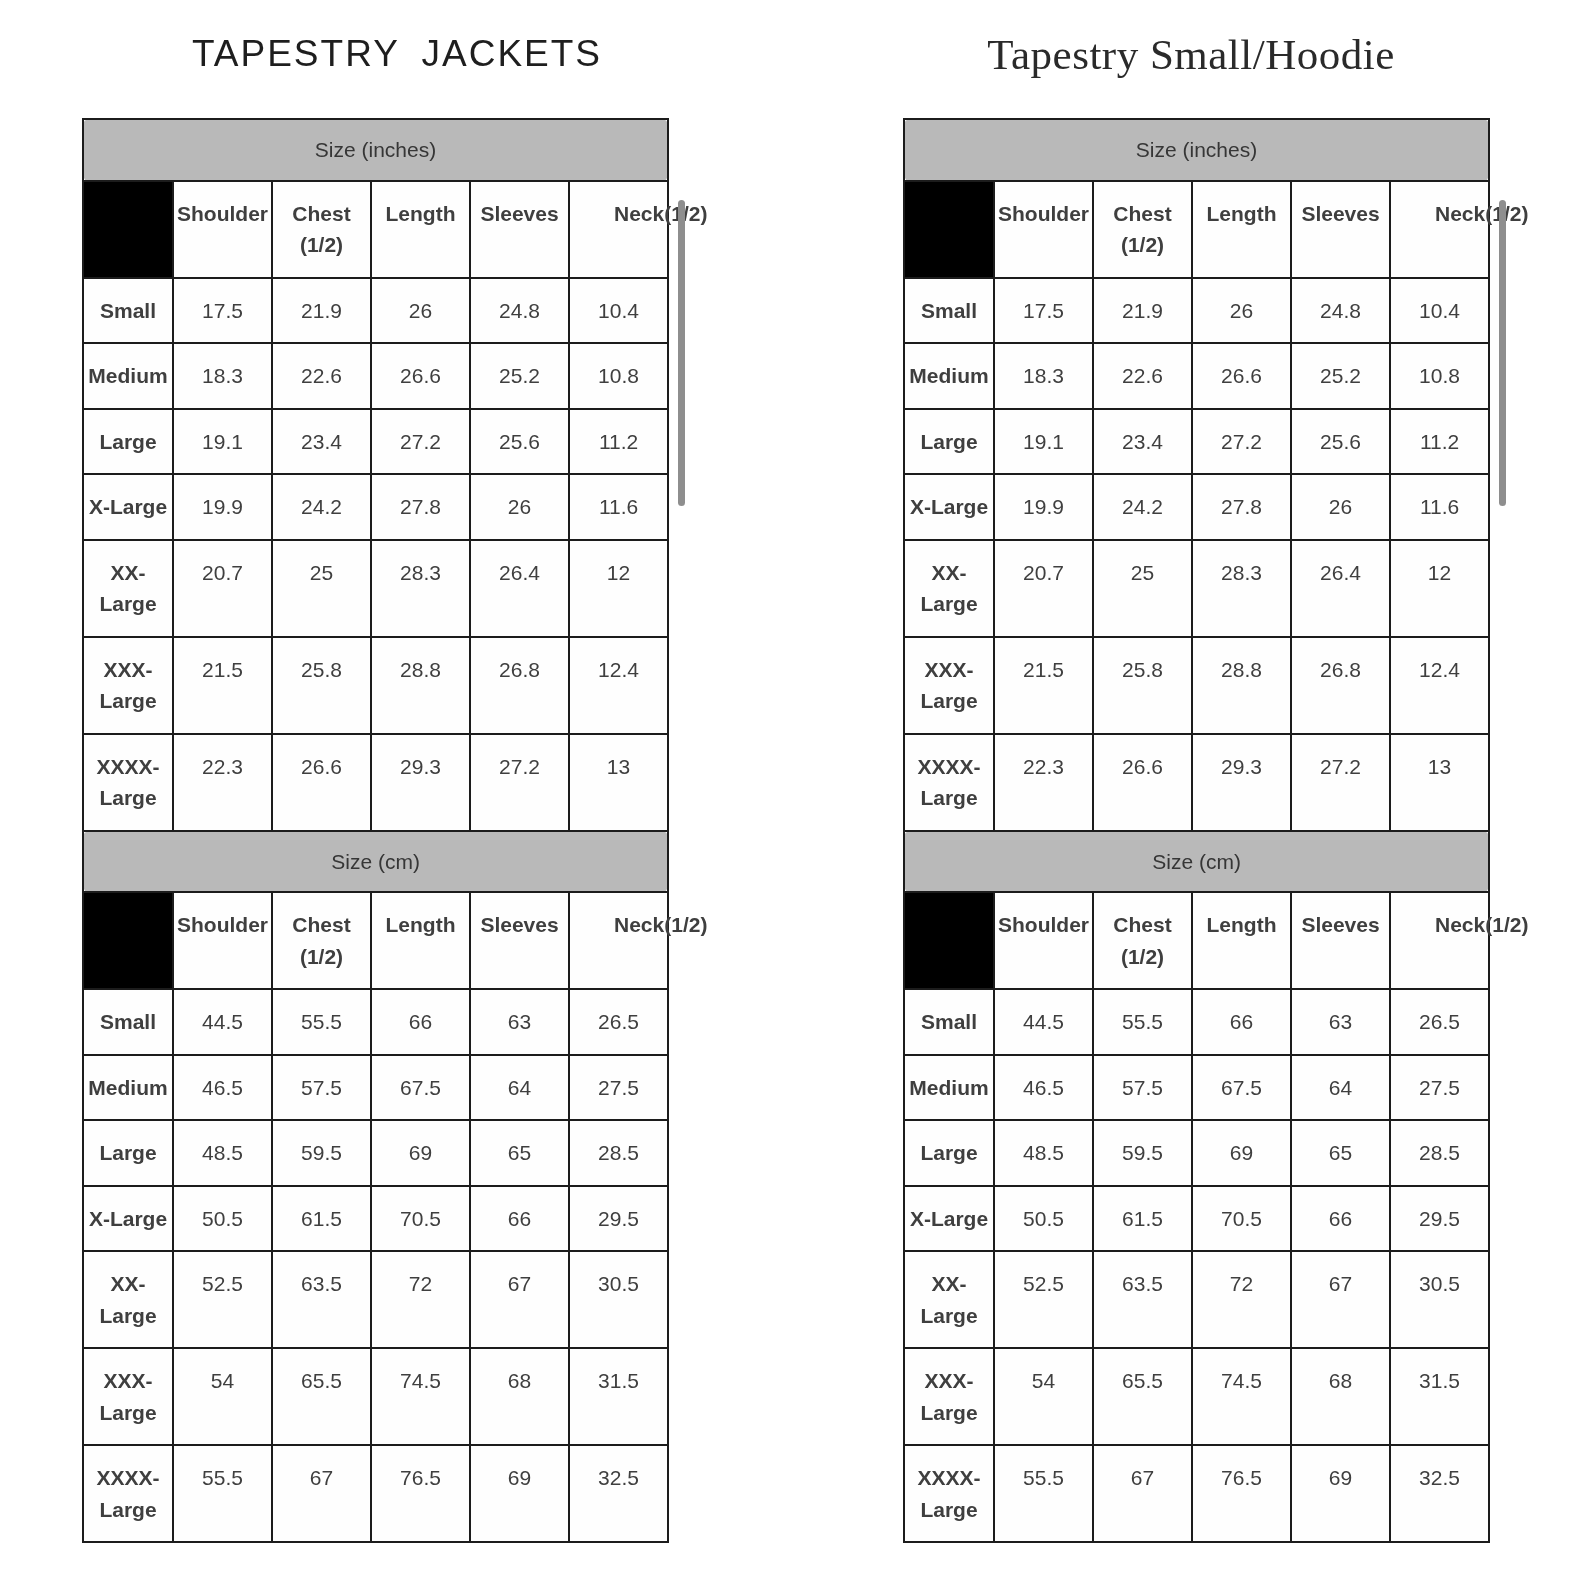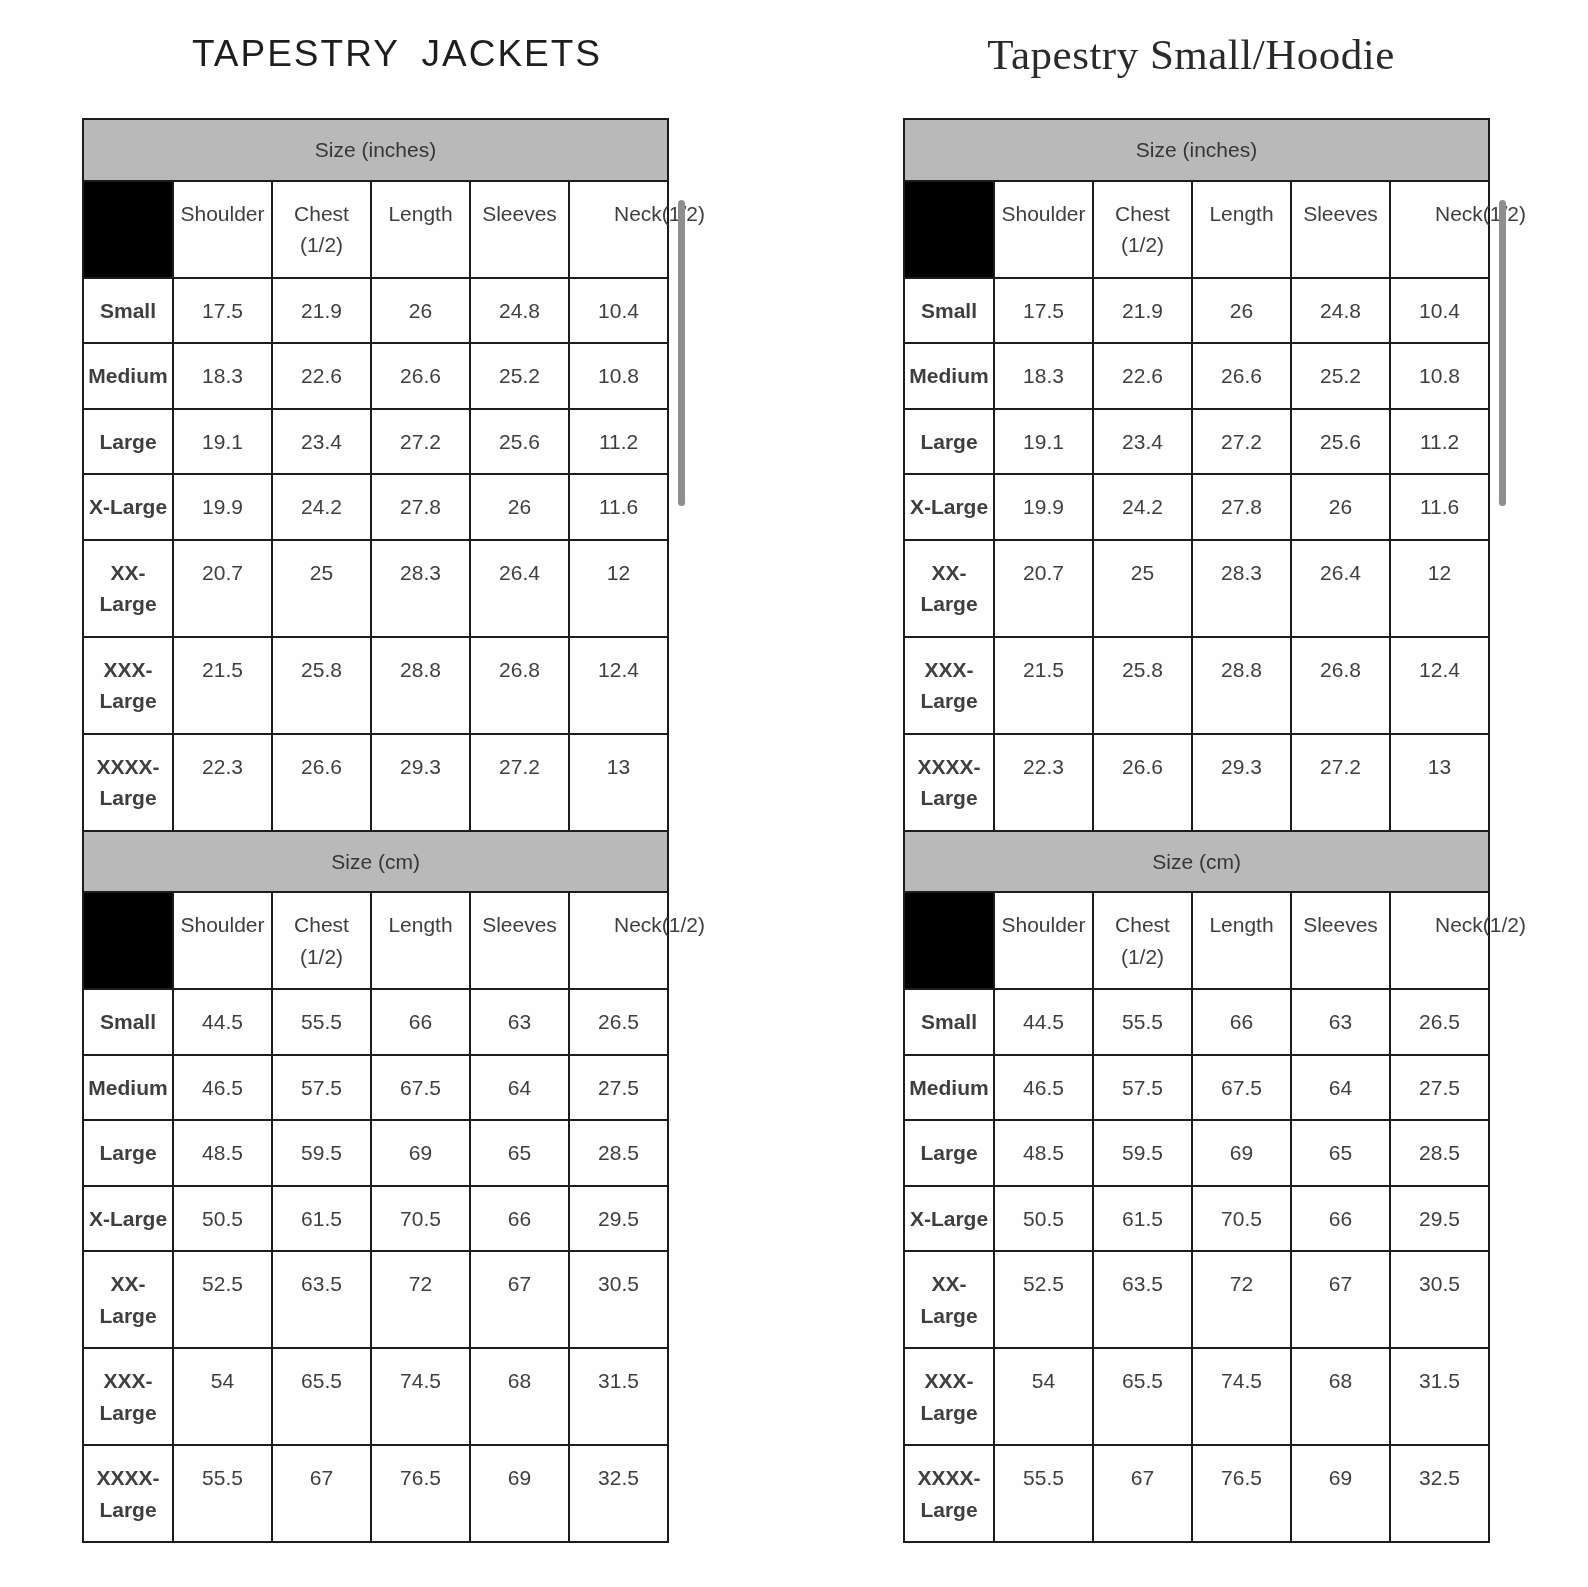--- a/index.html
+++ b/index.html
@@ -47,26 +47,27 @@
     border:2px solid var(--border);
     font-size:21px;font-weight:400;color:var(--cell-text);
     text-align:center;vertical-align:top;
     padding:16px 3px;line-height:1.5;
     background:#fefefe;
   }
   .size-table th.band{
     background:var(--band-bg);
     color:#363636;
     padding:14px 17px;
+    border-radius:6px;
   }
   .size-table th.black-cell{
     background:var(--corner-bg);
     border-color:var(--border);
   }
-  .size-table .cols-row th{font-weight:400;}
+  .size-table .cols-row th{font-weight:700;}
   .size-table .cols-row th:last-child{white-space:nowrap;overflow:visible;padding-left:44px;}
   .size-table .row-label{font-weight:700;}
   .scrollbar{
     position:absolute;left:596px;top:82px;width:7px;height:306px;
     background:var(--scrollbar);border-radius:4px;
   }
 </style>
 </head>
 <body>
 

